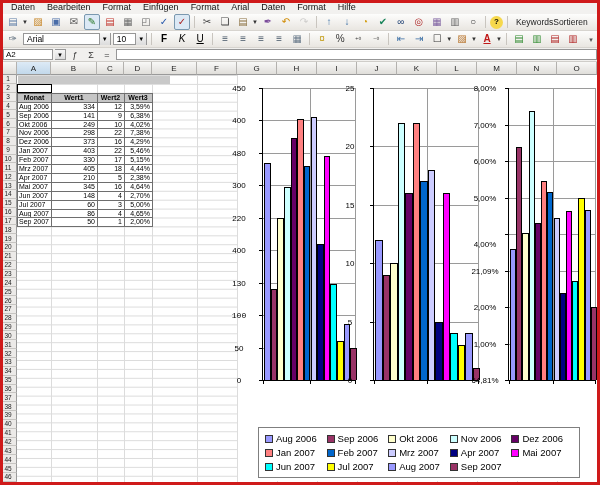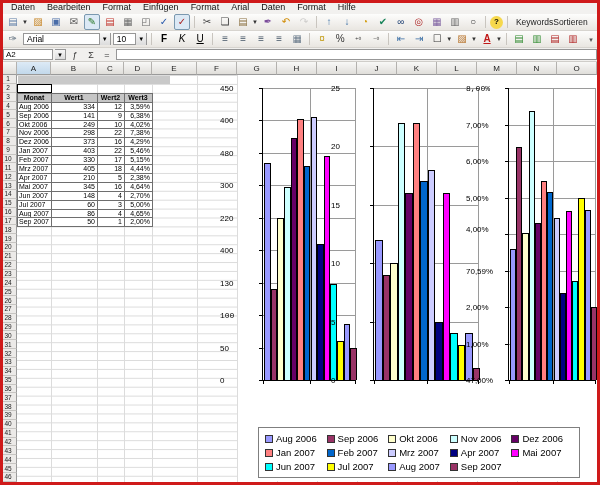--- a/index.html
+++ b/index.html
@@ -68,21 +68,21 @@
   .datatable th{background:#c5c5c5;text-align:center;font-weight:bold;}
   .datatable td.num{text-align:right;}
   .datatable td.txt{text-align:left;}
 
   
   .chartpanel{position:absolute;left:238px;top:75px;width:359px;height:406px;background:#fff;z-index:5;}
   .plot{position:absolute;top:13px;height:292px;border-left:1px solid #000;border-bottom:1px solid #000;}
   .gline{position:absolute;left:0;right:0;height:1px;background:#9a9a9a;}
   .vmid{position:absolute;top:0;bottom:0;left:50%;width:1px;background:#9a9a9a;}
   .vright{position:absolute;top:0;bottom:0;right:0;width:1px;background:#9a9a9a;}
-  .ylabel{position:absolute;font-size:8px;color:#000;transform:translateY(-50%);text-align:left;width:38px;white-space:nowrap;}
+  .ylabel{position:absolute;font-size:8px;color:#000;transform:translateY(-50%);text-align:center;width:38px;white-space:nowrap;}
   .ytick{position:absolute;width:3px;height:1px;background:#000;left:-4px;}
   .xtick{position:absolute;width:1px;height:3px;background:#000;bottom:-4px;}
   .bar{position:absolute;bottom:0;box-sizing:border-box;border:1px solid #000;border-bottom:none;}
 
   .legend{position:absolute;left:20px;top:352px;width:322px;height:51px;background:#fff;border:1px solid #7f7f7f;
           box-sizing:border-box;display:grid;grid-template-columns:repeat(5,1fr);align-content:space-evenly;
           padding:2px 6px;}
   .litem{display:flex;align-items:center;gap:3px;font-size:9.5px;color:#000;white-space:nowrap;}
   .lswatch{width:8px;height:8px;border:1px solid #333;flex:none;box-sizing:border-box;}
 </style>
@@ -486,29 +486,29 @@
         <div class="bar" title="Jan 2007: 5.46" style="left: 32.0714px; width: 6.21429px; height: 199.29px; background: rgb(255, 128, 128);"></div>
         <div class="bar" title="Feb 2007: 5.15" style="left: 38.2857px; width: 6.21429px; height: 187.975px; background: rgb(0, 102, 204);"></div>
         <div class="bar" title="Mrz 2007: 4.44" style="left: 44.5px; width: 6.21429px; height: 162.06px; background: rgb(204, 204, 255);"></div>
         <div class="bar" title="Apr 2007: 2.38" style="left: 50.7143px; width: 6.21429px; height: 86.87px; background: rgb(0, 0, 128);"></div>
         <div class="bar" title="Mai 2007: 4.64" style="left: 56.9286px; width: 6.21429px; height: 169.36px; background: rgb(255, 0, 255);"></div>
         <div class="bar" title="Jun 2007: 2.7" style="left: 63.1429px; width: 6.21429px; height: 98.55px; background: rgb(0, 255, 255);"></div>
         <div class="bar" title="Jul 2007: 5" style="left: 69.3571px; width: 6.21429px; height: 182.5px; background: rgb(255, 255, 0);"></div>
         <div class="bar" title="Aug 2007: 4.65" style="left: 75.5714px; width: 6.21429px; height: 169.725px; background: rgb(153, 153, 255);"></div>
         <div class="bar" title="Sep 2007: 2" style="left: 81.7857px; width: 6.21429px; height: 73px; background: rgb(153, 51, 102);"></div>
       </div>
-      <span class="ylabel" style="left: 228px; top: 13px; font-family: Liberation Mono, monospace;">8,00%</span>
+      <span class="ylabel" style="left: 228px; top: 13px;">8,00%</span>
       <span class="ylabel" style="left: 228px; top: 49.5px;">7,00%</span>
       <span class="ylabel" style="left: 228px; top: 86px;">6,00%</span>
       <span class="ylabel" style="left: 228px; top: 122.5px;">5,00%</span>
-      <span class="ylabel" style="left: 228px; top: 154px;">4,00%</span>
-      <span class="ylabel" style="left: 228px; top: 195.5px;">70,59%</span>
+      <span class="ylabel" style="left: 228px; top: 169px;">4,00%</span>
+      <span class="ylabel" style="left: 228px; top: 195.5px;">21,09%</span>
       <span class="ylabel" style="left: 228px; top: 232px;">2,00%</span>
       <span class="ylabel" style="left: 228px; top: 268.5px;">1,00%</span>
-      <span class="ylabel" style="left: 228px; top: 305px;">47,00%</span>
+      <span class="ylabel" style="left: 228px; top: 305px;">64,81%</span>
       <div class="legend">
         <div class="litem">
           <span class="lswatch" style="background: rgb(153, 153, 255);"></span>
           <span>Aug 2006</span>
         </div>
         <div class="litem">
           <span class="lswatch" style="background: rgb(153, 51, 102);"></span>
           <span>Sep 2006</span>
         </div>
         <div class="litem">

